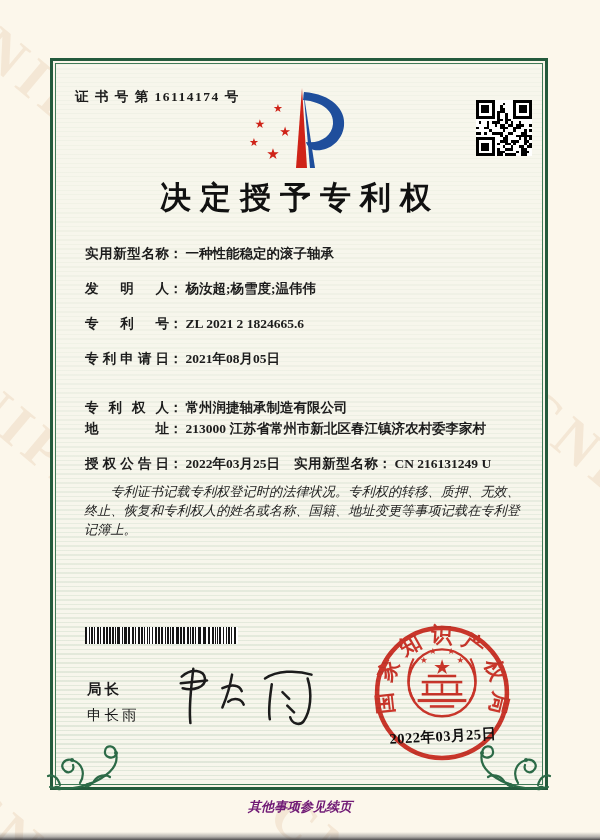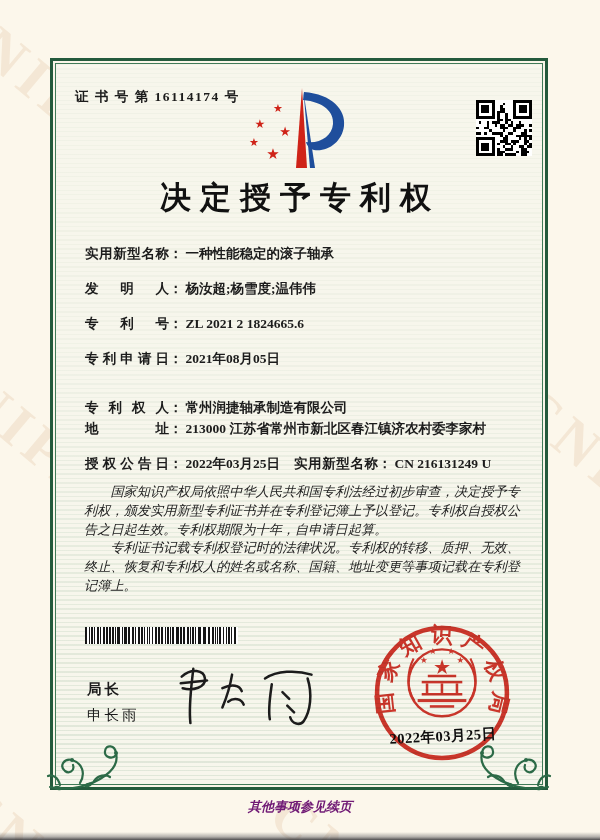--- a/index.html
+++ b/index.html
@@ -286,21 +286,20 @@
       <span class="fcolon">：</span>
       <span class="fvalue">2022年03月25日</span>
     <span class="grant-pair">
       <span class="flabel">实用新型名称</span>
         <span class="fcolon">：</span>
         <span class="fvalue">CN 216131249 U</span>
     </span>
   </div>
 
   <div class="bodytext">
-    <p>国家知识产权局依照中华人民共和国专利法经过初步审查，决定授予专利权，颁发实用新型专利证书并在专利登记簿上予以登记。专利权自授权公告之日起生效。专利权期限为十年，自申请日起算。</p>
     <p>专利证书记载专利权登记时的法律状况。专利权的转移、质押、无效、终止、恢复和专利权人的姓名或名称、国籍、地址变更等事项记载在专利登记簿上。</p>
   </div>
 
   <svg class="barcode" id="barcode" viewBox="0 0 153 17" preserveAspectRatio="none">
     <rect x="0" y="0" width="153" height="17" fill="#ffffff"></rect>
   <rect x="0" y="0" width="2" height="17" fill="#161616"></rect>
       <rect x="4" y="0" width="1" height="17" fill="#161616"></rect>
       <rect x="6" y="0" width="2" height="17" fill="#161616"></rect>
       <rect x="9" y="0" width="1" height="17" fill="#161616"></rect>
       <rect x="12" y="0" width="2" height="17" fill="#161616"></rect>

